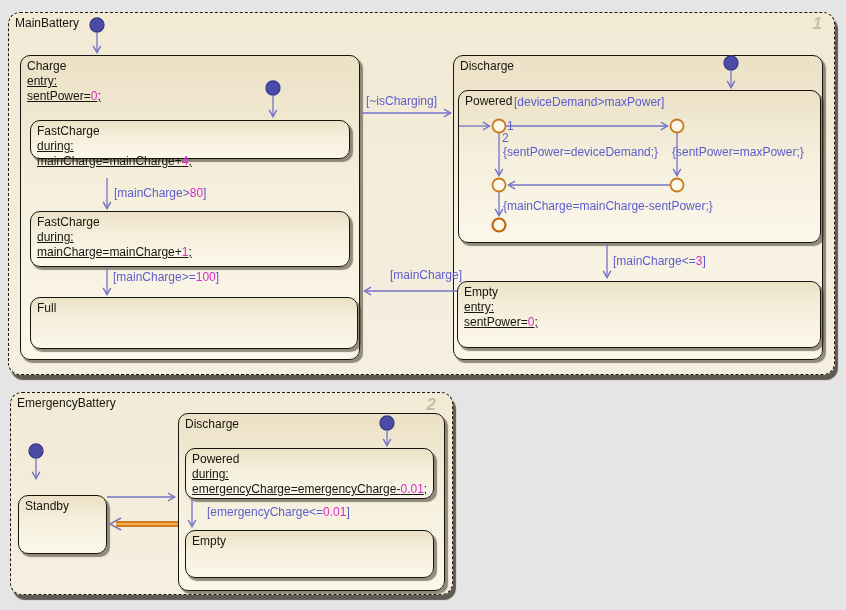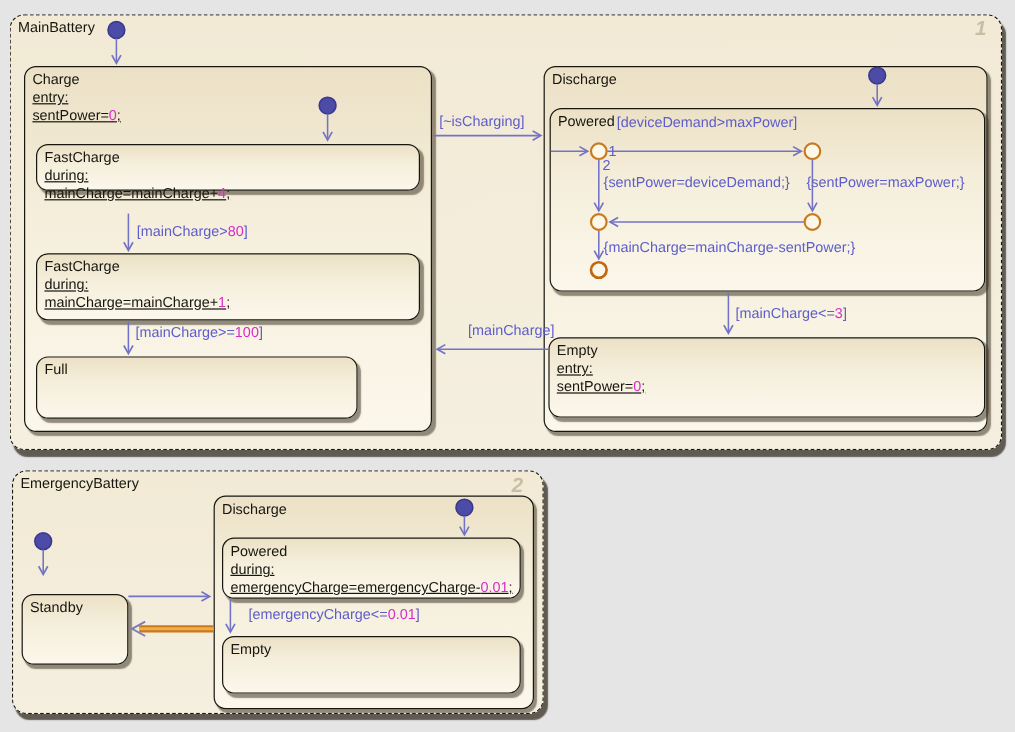--- a/index.html
+++ b/index.html
@@ -54,21 +54,21 @@
     <div class="sline">during:</div>
     <div class="sline"><span>mainCharge=mainCharge+</span><span class="num">4</span><span>;</span></div>
   </div>
 
   <div class="box" style="left:30px;top:211px;width:320px;height:56px">
     <div class="sname">FastCharge</div>
     <div class="sline">during:</div>
     <div class="sline"><span>mainCharge=mainCharge+</span><span class="num">1</span><span>;</span></div>
   </div>
 
-  <div class="box" style="left:30px;top:297px;width:268px;height:52px">
+  <div class="box" style="left:30px;top:297px;width:328px;height:52px">
     <div class="sname">Full</div>
   </div>
 
   <div class="box" style="left:453px;top:55px;width:370px;height:305px">
     <div class="sname">Discharge</div>
   </div>
 
   <div class="box" style="left:458px;top:90px;width:363px;height:153px">
     <div class="sname">Powered</div>
   </div>

